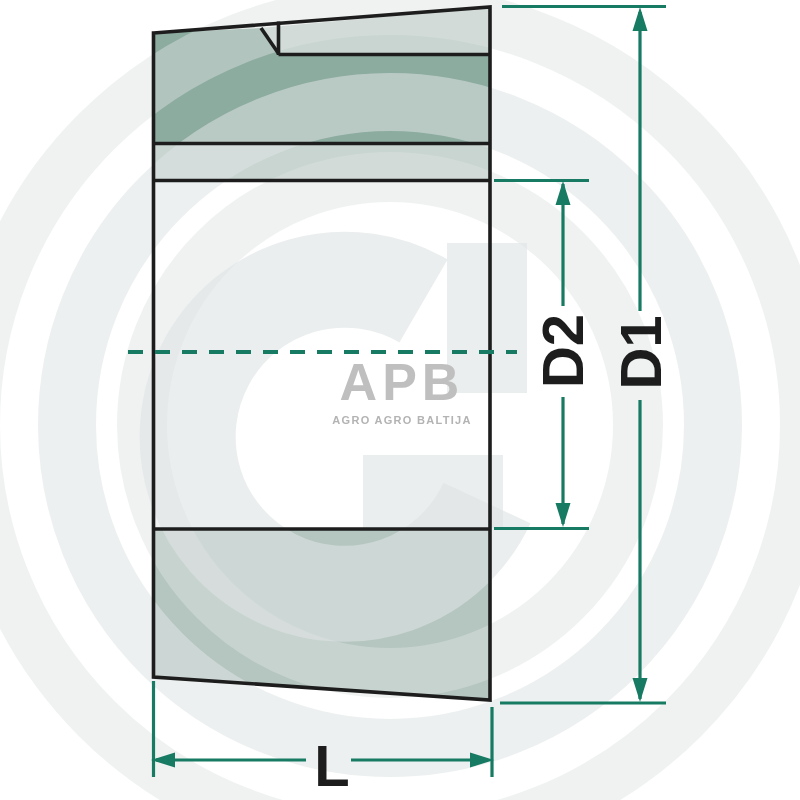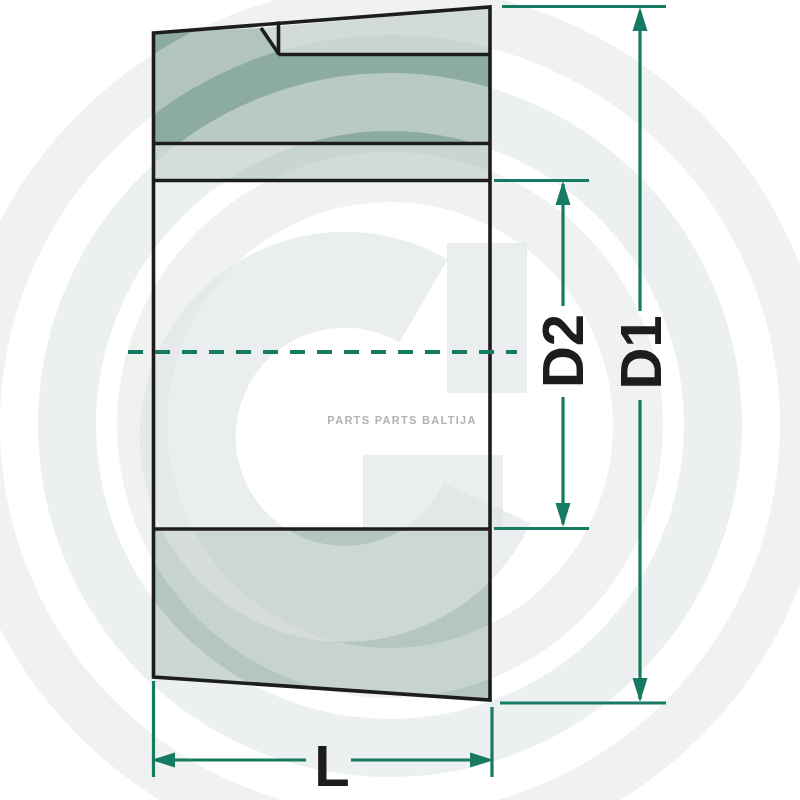--- a/index.html
+++ b/index.html
@@ -123,15 +123,16 @@
         <path d="M492,707 L492,777"></path>
         <path d="M156,760 L306,760"></path>
         <path d="M351,760 L488,760"></path>
       </g>
       <polygon points="151,760 175,752.5 175,767.5" fill="#177a62"></polygon>
       <polygon points="494,760 470,752.5 470,767.5" fill="#177a62"></polygon>
       <text class="dim-label" x="332" y="786" text-anchor="middle" fill="#1d1d1d">L</text>
     </g>
   </svg>
 
-  <div class="brand-tagline">PARTS PARTS BALTIJA</div>
+  <div class="brand-logo">APB</div>
+  <div class="brand-tagline">AGRO AGRO BALTIJA</div>
 
 </div>
 
 </body></html>

